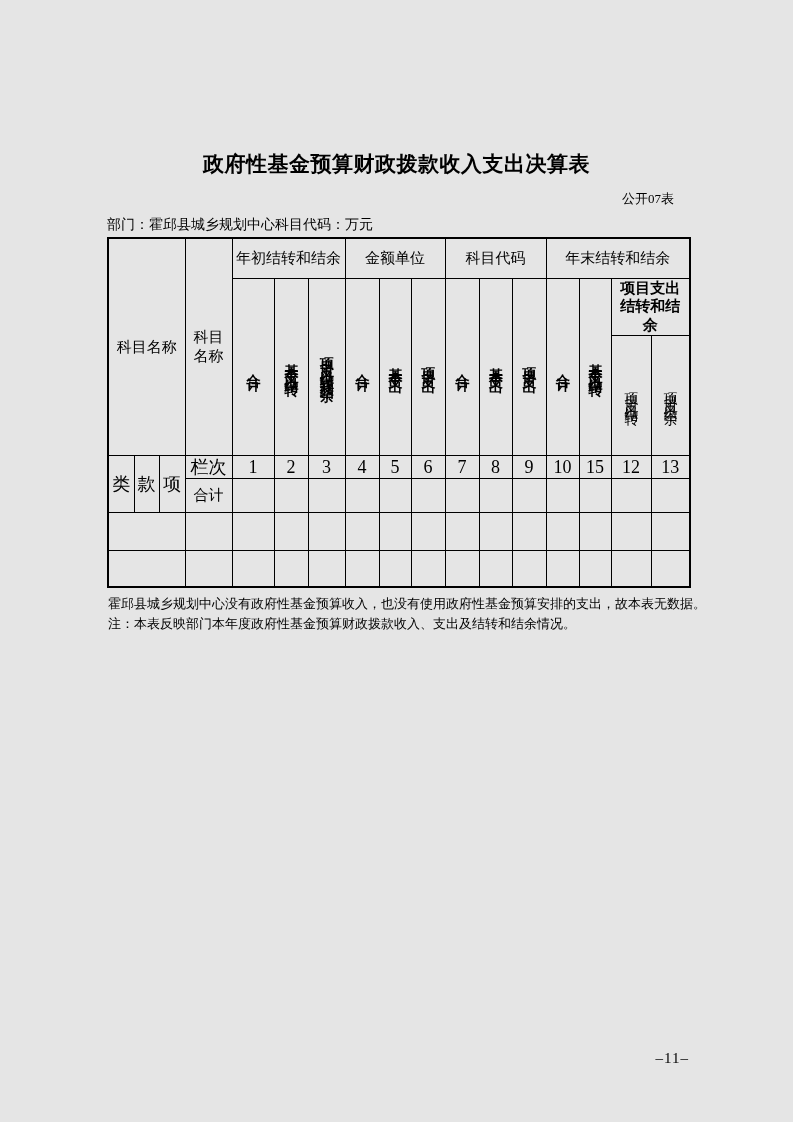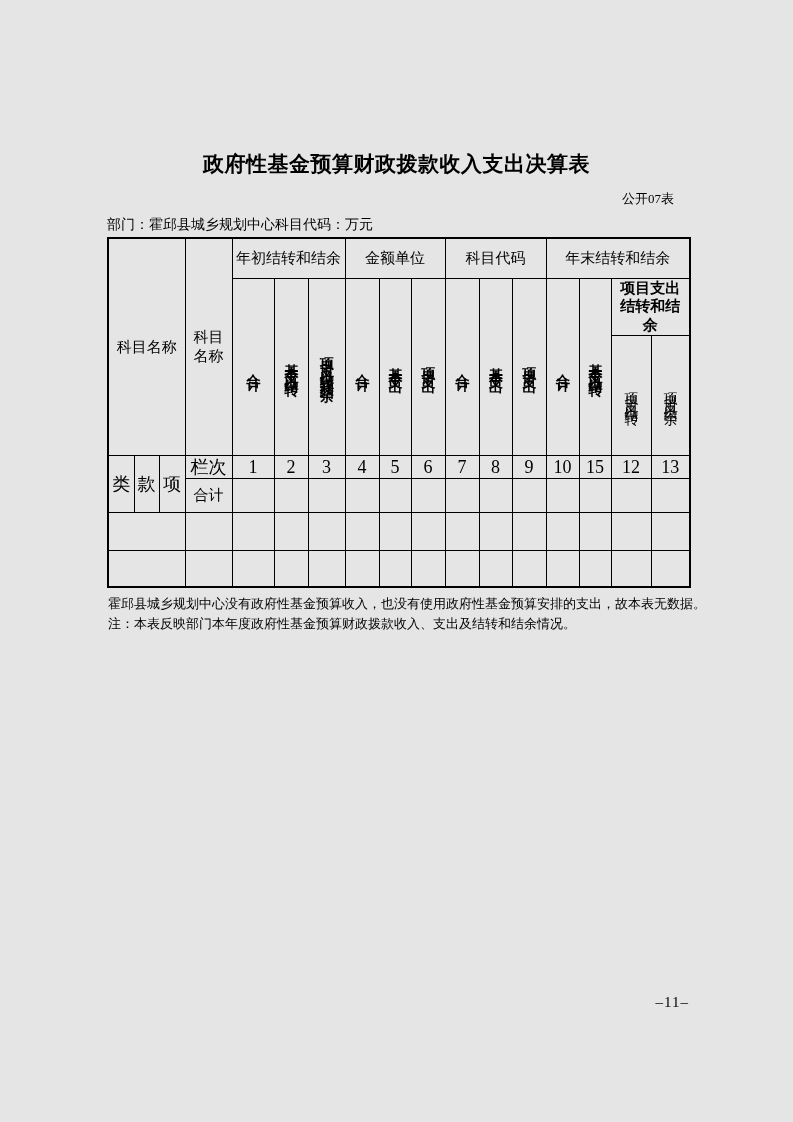--- a/index.html
+++ b/index.html
@@ -73,21 +73,21 @@
     white-space: nowrap;
   }
   .notes {
     position: absolute;
     top: 594px; left: 108px; width: 600px;
     font-size: 13px;
     line-height: 1.55;
   }
   .page-number {
     position: absolute;
-    top: 994px; left: 589px; width: 100px;
+    top: 1050px; left: 589px; width: 100px;
     text-align: right;
     font-size: 15px;
     letter-spacing: 1px;
   }
 </style>
 </head>
 <body>
 
 <div class="page">
 

